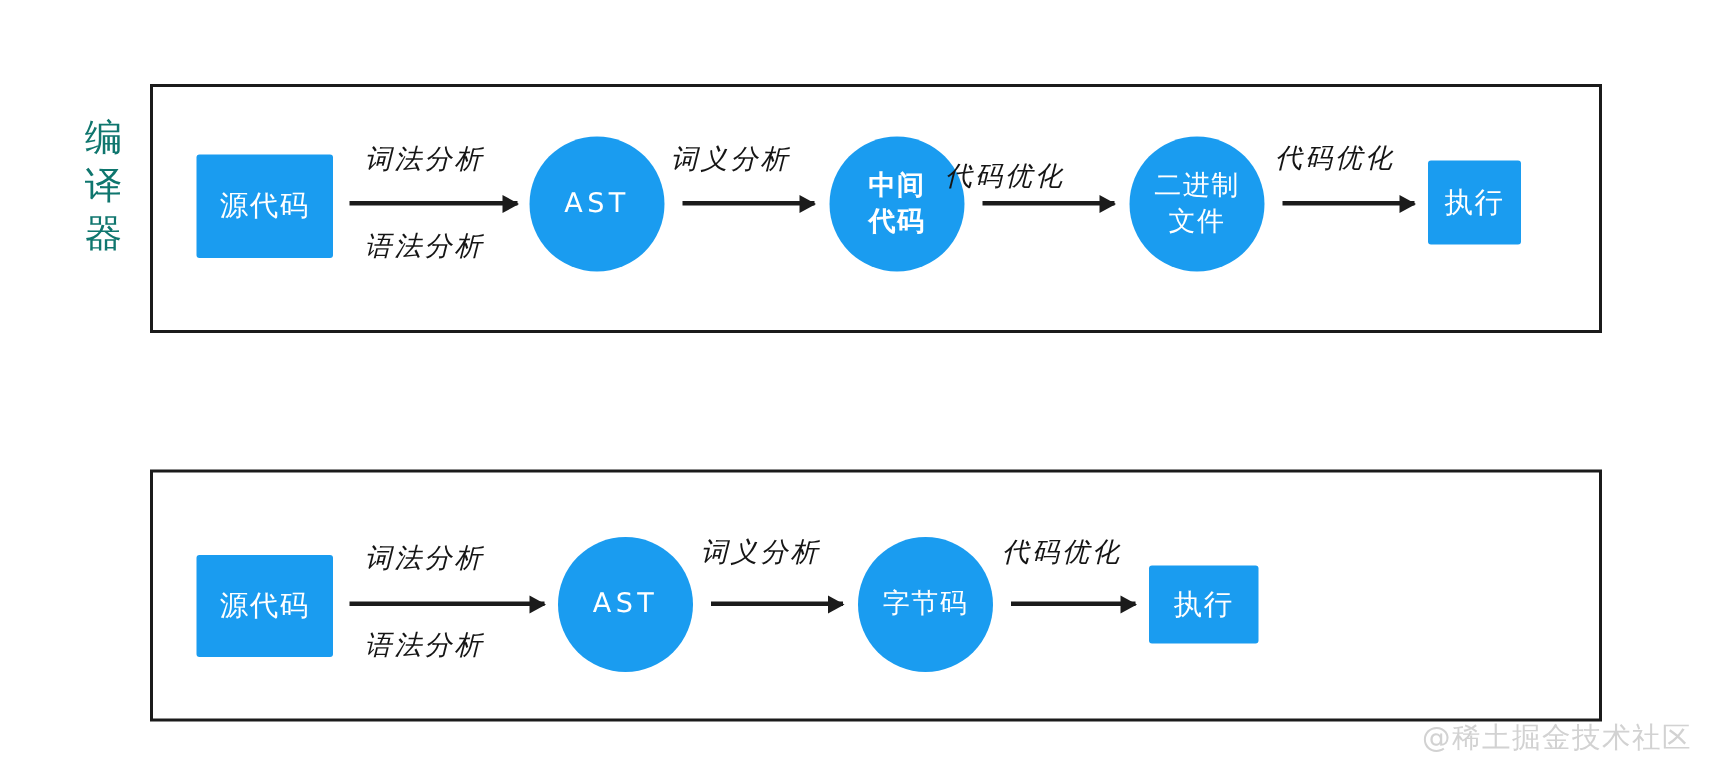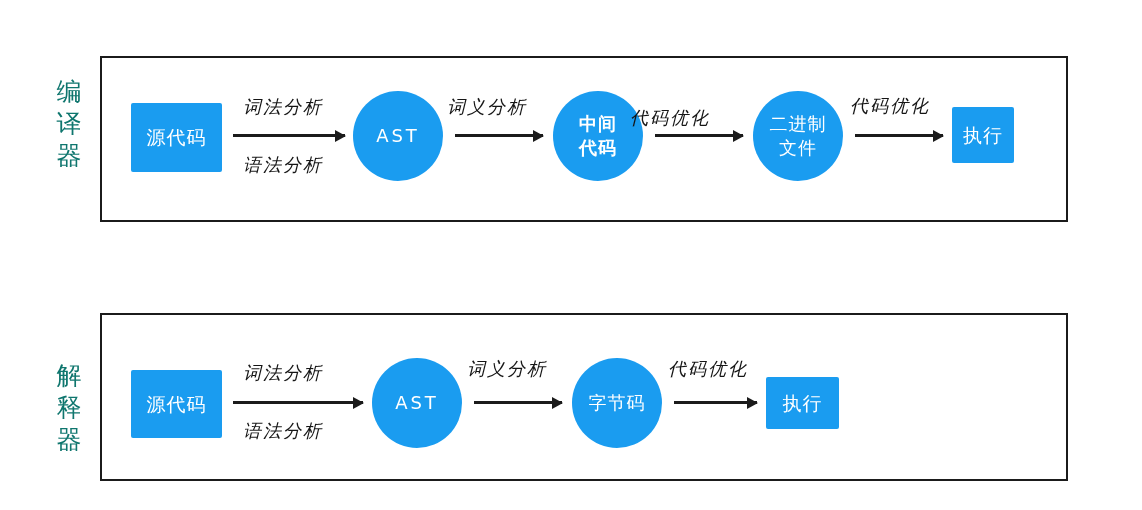--- a/index.html
+++ b/index.html
@@ -179,21 +179,20 @@
     <span class="line">文件</span>
   </div>
 
   <div class="arrow" id="arrow-c4"></div>
   <div class="edge-label" id="lbl-c4">代码优化</div>
 
   <div class="node rect" id="node-c-exec">
     <span class="line">执行</span>
   </div>
 
-  <div class="row-label" id="label-interpreter">解释器</div>
 
   <div class="row-box" id="row-interpreter"></div>
 
   <div class="node rect" id="node-i-source">
     <span class="line">源代码</span>
   </div>
 
   <div class="arrow" id="arrow-i1"></div>
   <div class="edge-label" id="lbl-i1a">词法分析</div>
   <div class="edge-label" id="lbl-i1b">语法分析</div>
@@ -209,14 +208,15 @@
     <span class="line">字节码</span>
   </div>
 
   <div class="arrow" id="arrow-i3"></div>
   <div class="edge-label" id="lbl-i3">代码优化</div>
 
   <div class="node rect" id="node-i-exec">
     <span class="line">执行</span>
   </div>
 
+  <div id="watermark">@稀土掘金技术社区</div>
 
 </div>
 
 </body></html>

